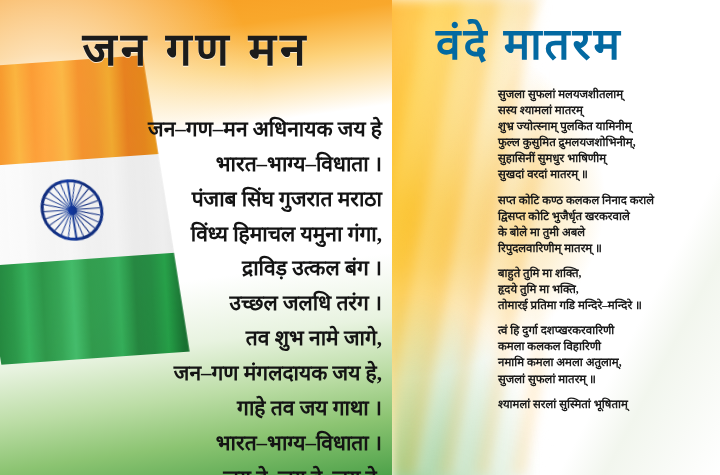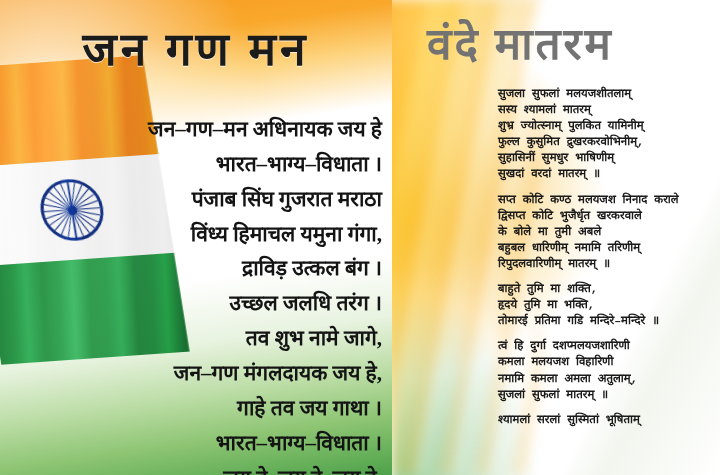--- a/index.html
+++ b/index.html
@@ -173,40 +173,40 @@
   .right-bg .green-wash {
     position: absolute;
     left: 0; bottom: -30px;
     width: 150px; height: 220px;
     background: radial-gradient(ellipse at 10% 85%, rgba(76,168,74,0.55) 0%, rgba(76,168,74,0) 68%);
     filter: blur(4px);
   }
   .right-title {
     position: absolute;
     top: 12px;
-    left: 35px;
+    left: 44px;
     font-family: "Liberation Serif", serif;
     font-weight: bold;
     font-size: 44px;
     letter-spacing: 3px;
-    color: #737373;
+    color: #0369a1;
     white-space: nowrap;
   }
   .right-lyrics {
     position: absolute;
     top: 86px;
     left: 106px;
     right: 2px;
     font-family: "Liberation Serif", serif;
     font-size: 11.5px;
     font-weight: bold;
     line-height: 1.40;
     color: #1a1a1a;
   }
-  .right-lyrics .stanza { margin-bottom: 9px; font-family: Liberation Mono, monospace; }
+  .right-lyrics .stanza { margin-bottom: 9px; }
   .right-lyrics .ln { display: block; white-space: nowrap; }
 </style>
 </head>
 <body>
 
 <div class="page">
 
   <div class="panel-left">
     <div class="left-bg"></div>
 
@@ -254,39 +254,38 @@
       <div class="green-wash"></div>
     </div>
 
     <div class="right-title">वंदे मातरम</div>
 
     <div class="right-lyrics">
       <div class="stanza">
         <span class="ln">सुजला सुफलां मलयजशीतलाम्</span>
         <span class="ln">सस्य श्यामलां मातरम्</span>
         <span class="ln">शुभ्र ज्योत्स्नाम् पुलकित यामिनीम्</span>
-        <span class="ln">फुल्ल कुसुमित द्रुखरकरवोभिनीम्,</span>
+        <span class="ln">फुल्ल कुसुमित द्रुमलयजशोभिनीम्,</span>
         <span class="ln">सुहासिनीं सुमधुर भाषिणीम्</span>
         <span class="ln">सुखदां वरदां मातरम् ॥</span>
       </div>
       <div class="stanza">
-        <span class="ln">सप्त कोटि कण्ठ मलयजश निनाद कराले</span>
+        <span class="ln">सप्त कोटि कण्ठ कलकल निनाद कराले</span>
         <span class="ln">द्विसप्त कोटि भुजैर्धृत खरकरवाले</span>
         <span class="ln">के बोले मा तुमी अबले</span>
-        <span class="ln">बहुबल धारिणीम् नमामि तरिणीम्</span>
         <span class="ln">रिपुदलवारिणीम् मातरम् ॥</span>
       </div>
       <div class="stanza">
         <span class="ln">बाहुते तुमि मा शक्ति,</span>
         <span class="ln">हृदये तुमि मा भक्ति,</span>
         <span class="ln">तोमारई प्रतिमा गडि मन्दिरे–मन्दिरे ॥</span>
       </div>
       <div class="stanza">
-        <span class="ln">त्वं हि दुर्गा दशप्मलयजशारिणी</span>
-        <span class="ln">कमला मलयजश विहारिणी</span>
+        <span class="ln">त्वं हि दुर्गा दशप्खरकरवारिणी</span>
+        <span class="ln">कमला कलकल विहारिणी</span>
         <span class="ln">नमामि कमला अमला अतुलाम्,</span>
         <span class="ln">सुजलां सुफलां मातरम् ॥</span>
       </div>
       <div class="stanza">
         <span class="ln">श्यामलां सरलां सुस्मितां भूषिताम्</span>
 
       </div>
     </div>
   </div>
 

